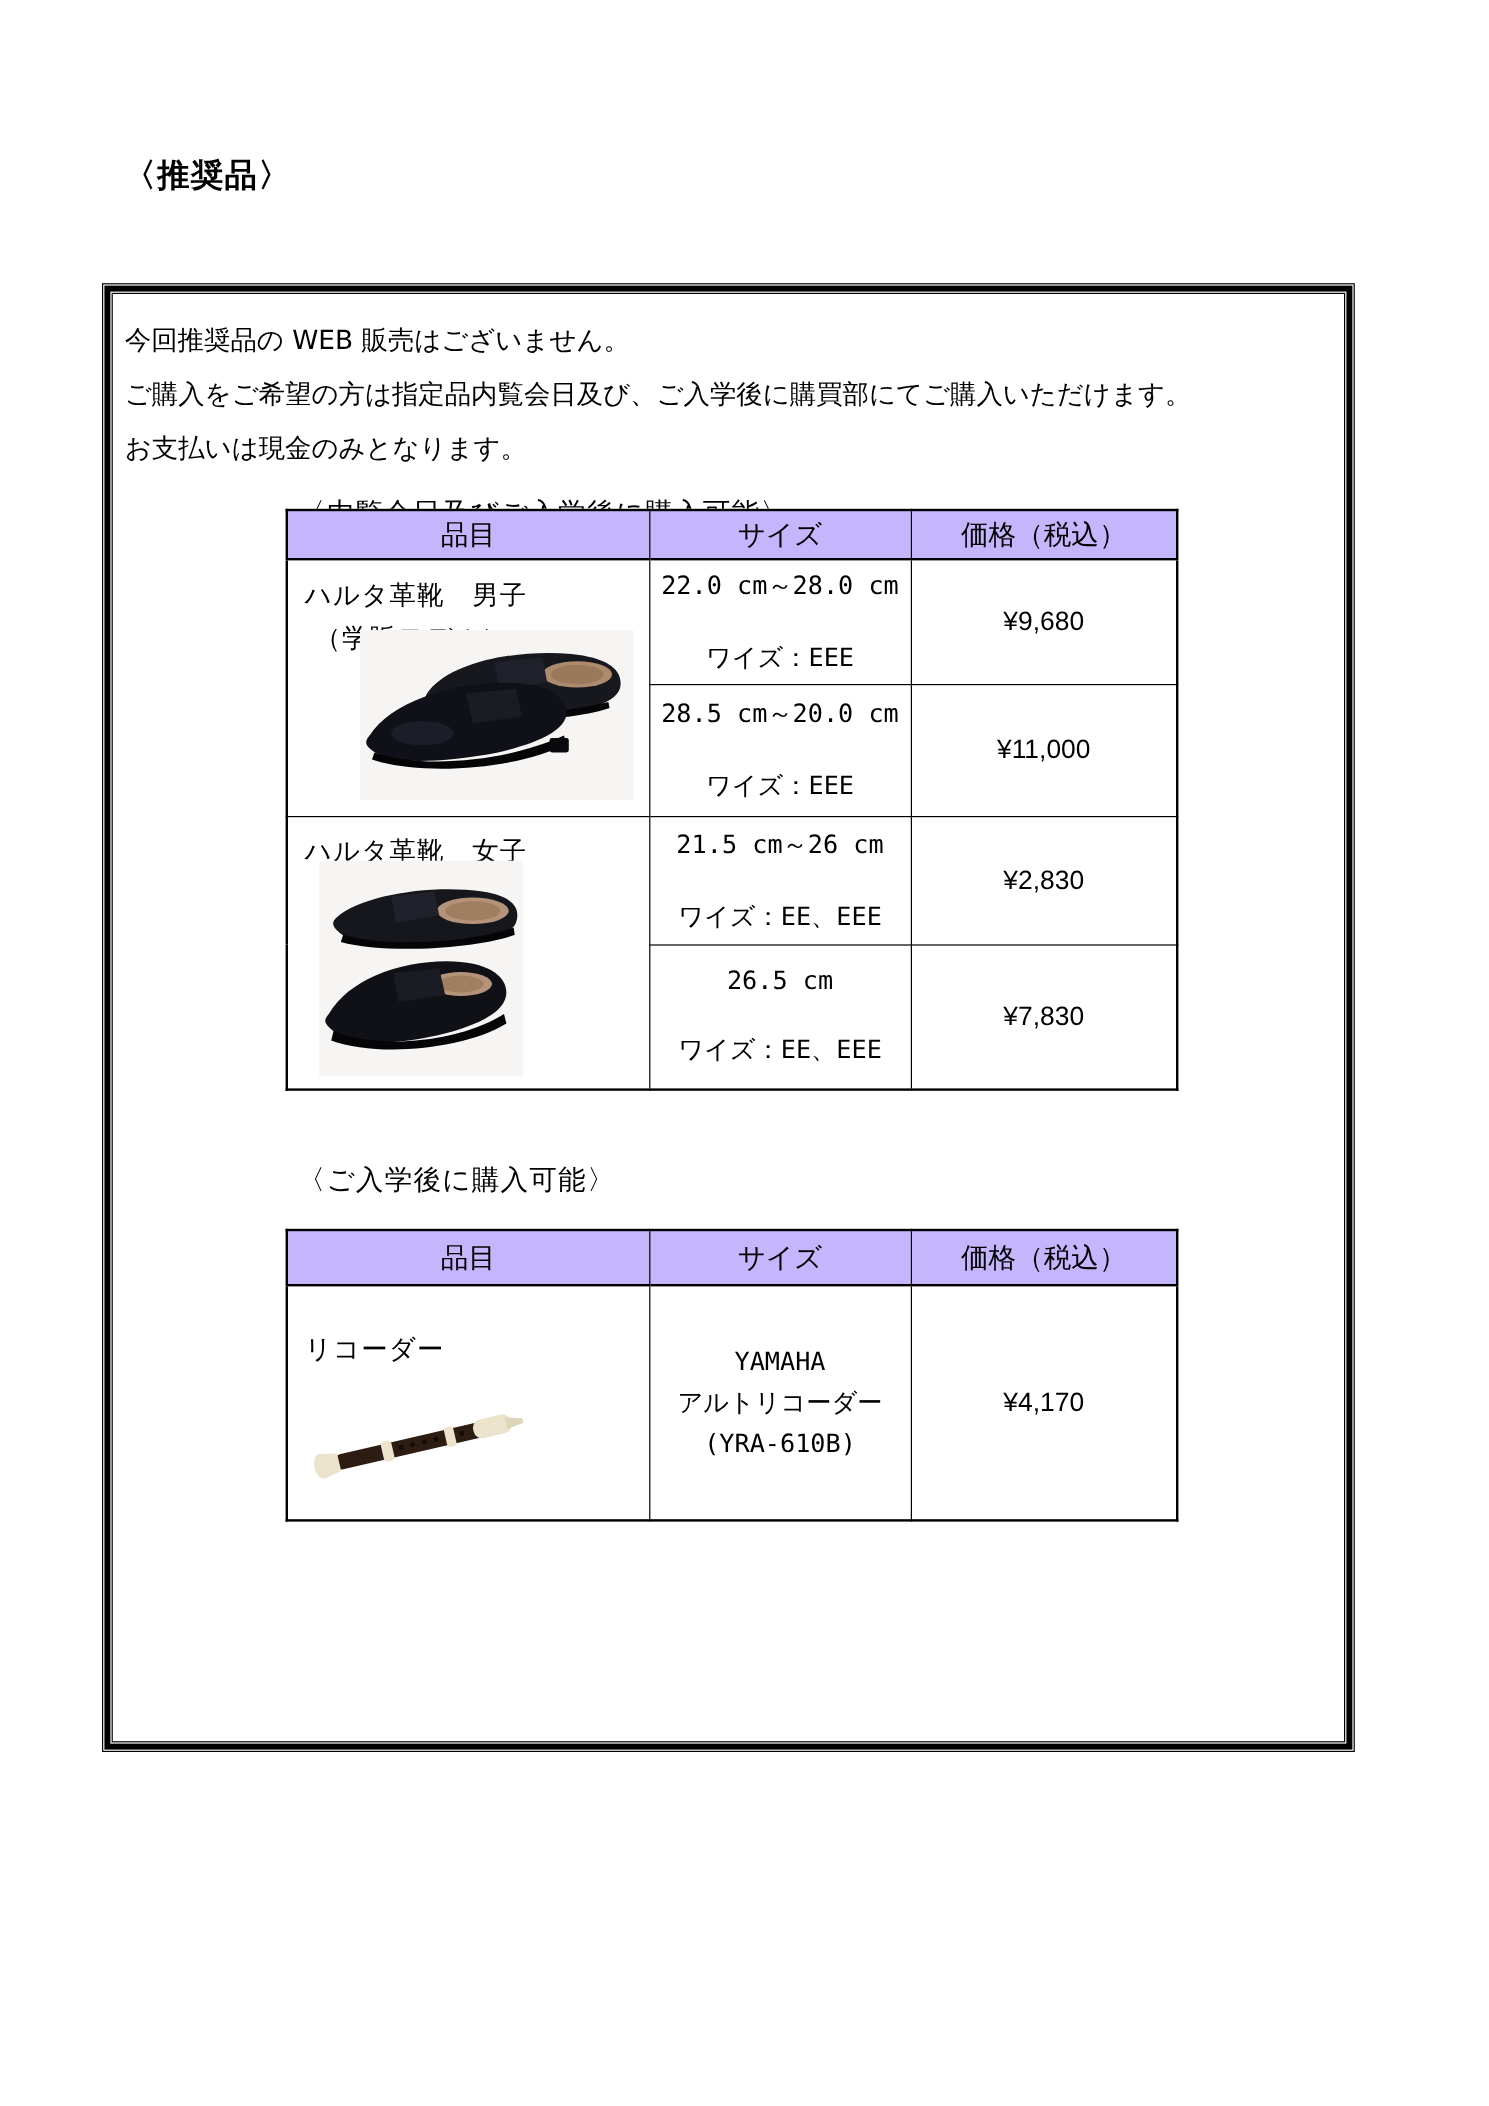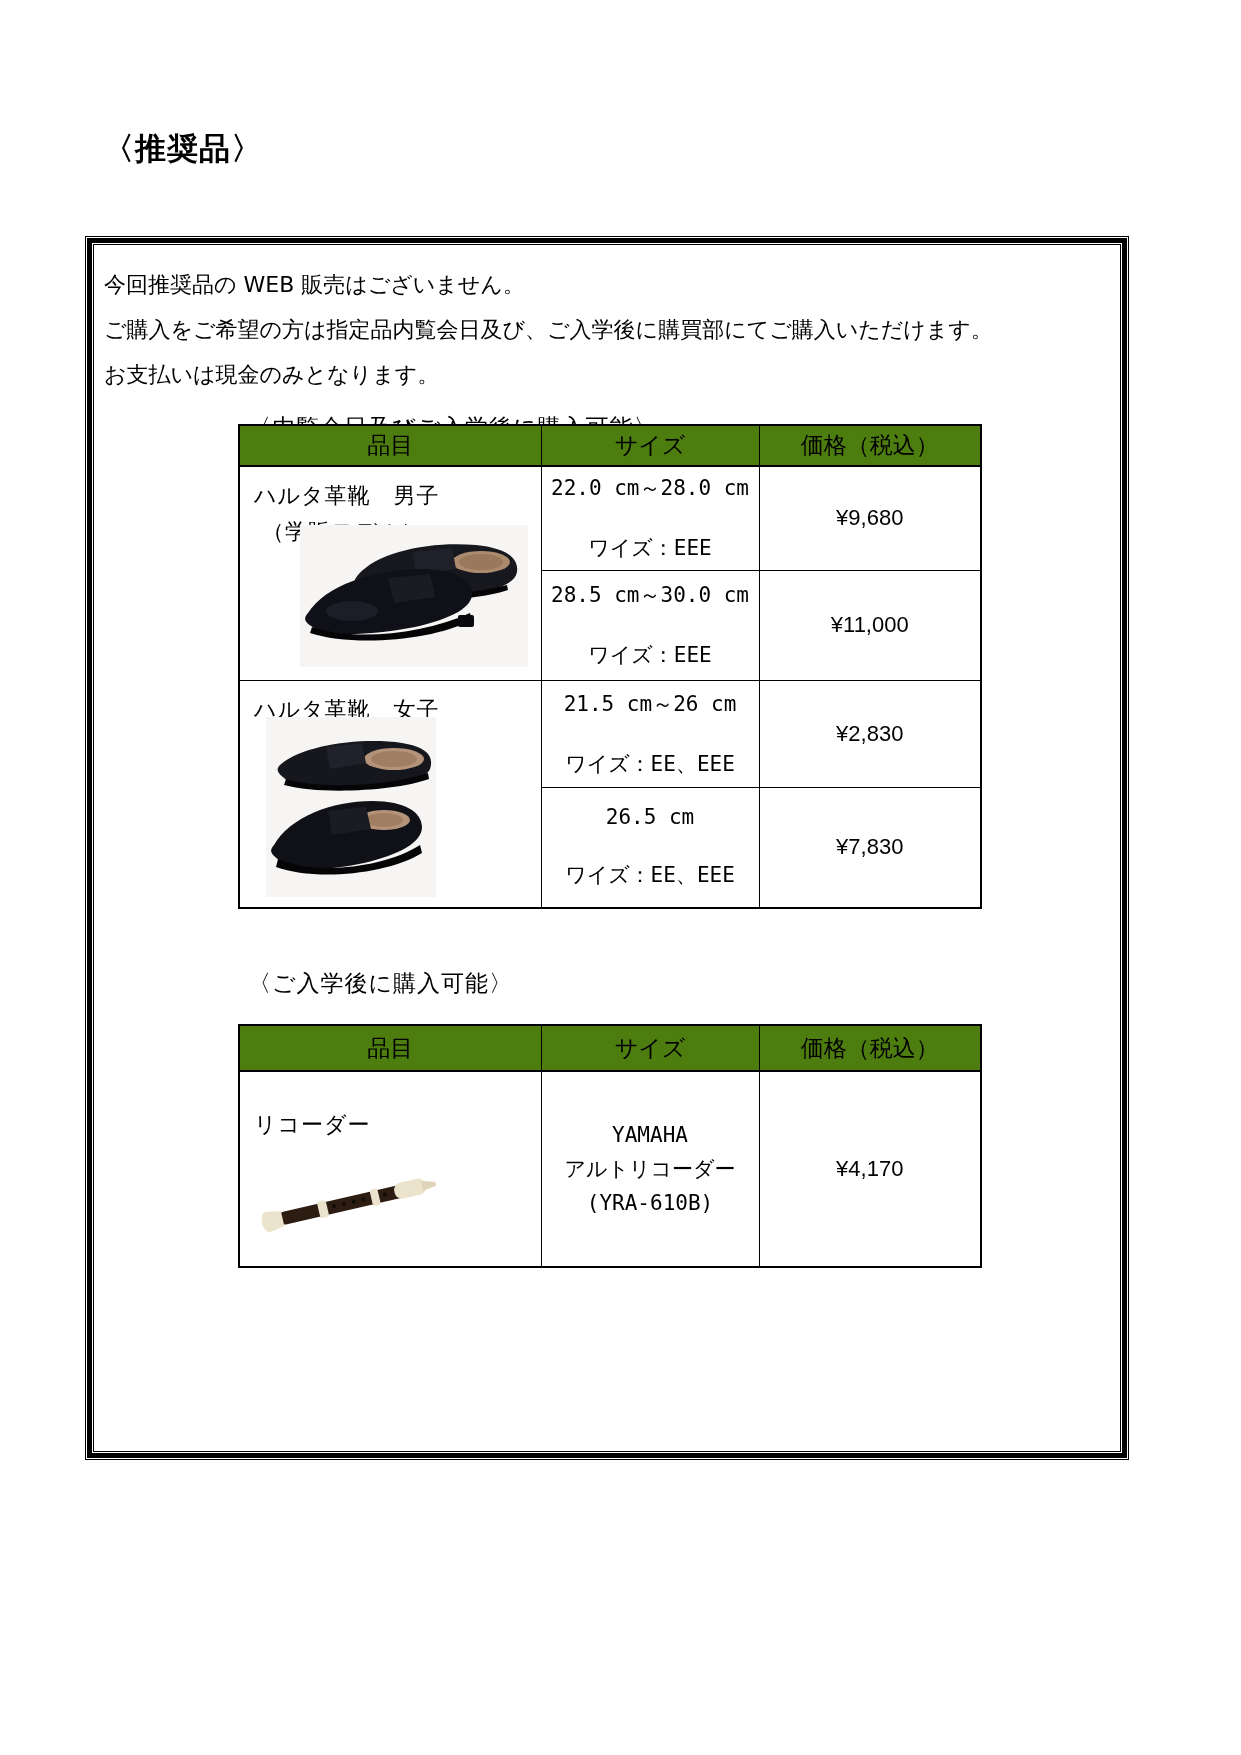--- a/index.html
+++ b/index.html
@@ -7,21 +7,21 @@
     position:relative;
     width:1241px;height:1755px;
     background:#ffffff;
     font-family:"DejaVu Sans","Liberation Sans",sans-serif;
     color:#000;
     overflow:hidden;
   }
   
   .doc-title{
     position:absolute;left:103px;top:128px;
-    font-size:31px;font-weight:bold;letter-spacing:1px;
+    font-size:27px;font-weight:bold;letter-spacing:1px;
   }
   
   .frame{
     position:absolute;left:85px;top:236px;width:1044px;height:1224px;
     box-sizing:border-box;border:1px solid #000;padding:1px;
   }
   .frame-mid{
     width:100%;height:100%;box-sizing:border-box;
     border:5px solid #000;padding:1px;
   }
@@ -48,21 +48,21 @@
   }
   table.tbl1{top:424px;}
   table.tbl2{top:1024px;}
   table.tbl td,table.tbl th{
     border:1px solid #000;
     box-sizing:border-box;
     font-weight:normal;
     padding:0;
   }
   table.tbl th{
-    background:#4d7c0f;
+    background:#c4b5fd;
     font-size:23px;
     text-align:center;
     border-bottom:2.5px solid #000;
   }
   table.tbl{border:2px solid #000;}
   tr.h-hdr1{height:41px;}
   tr.h-r1{height:104px;}
   tr.h-r2{height:110px;}
   tr.h-r3{height:107px;}
   tr.h-r4{height:121px;}
@@ -148,21 +148,21 @@
         </svg>
       </td>
       <td class="size-cell">
         <div class="size-line">22.0 cm～28.0 cm</div>
         <div class="size-line">ワイズ：EEE</div>
       </td>
       <td class="price-cell">¥9,680</td>
     </tr>
     <tr class="h-r2">
       <td class="size-cell">
-        <div class="size-line">28.5 cm～30.0 cm</div>
+        <div class="size-line">28.5 cm～20.0 cm</div>
         <div class="size-line">ワイズ：EEE</div>
       </td>
       <td class="price-cell">¥11,000</td>
     </tr>
     <tr class="h-r3">
       <td class="item-cell" rowspan="2">
         <div class="item-name">ハルタ革靴　女子</div>
         <svg class="photo photo-womens" viewBox="0 0 170 180">
           <rect x="0" y="0" width="170" height="180" fill="#f6f5f3"></rect>
 

